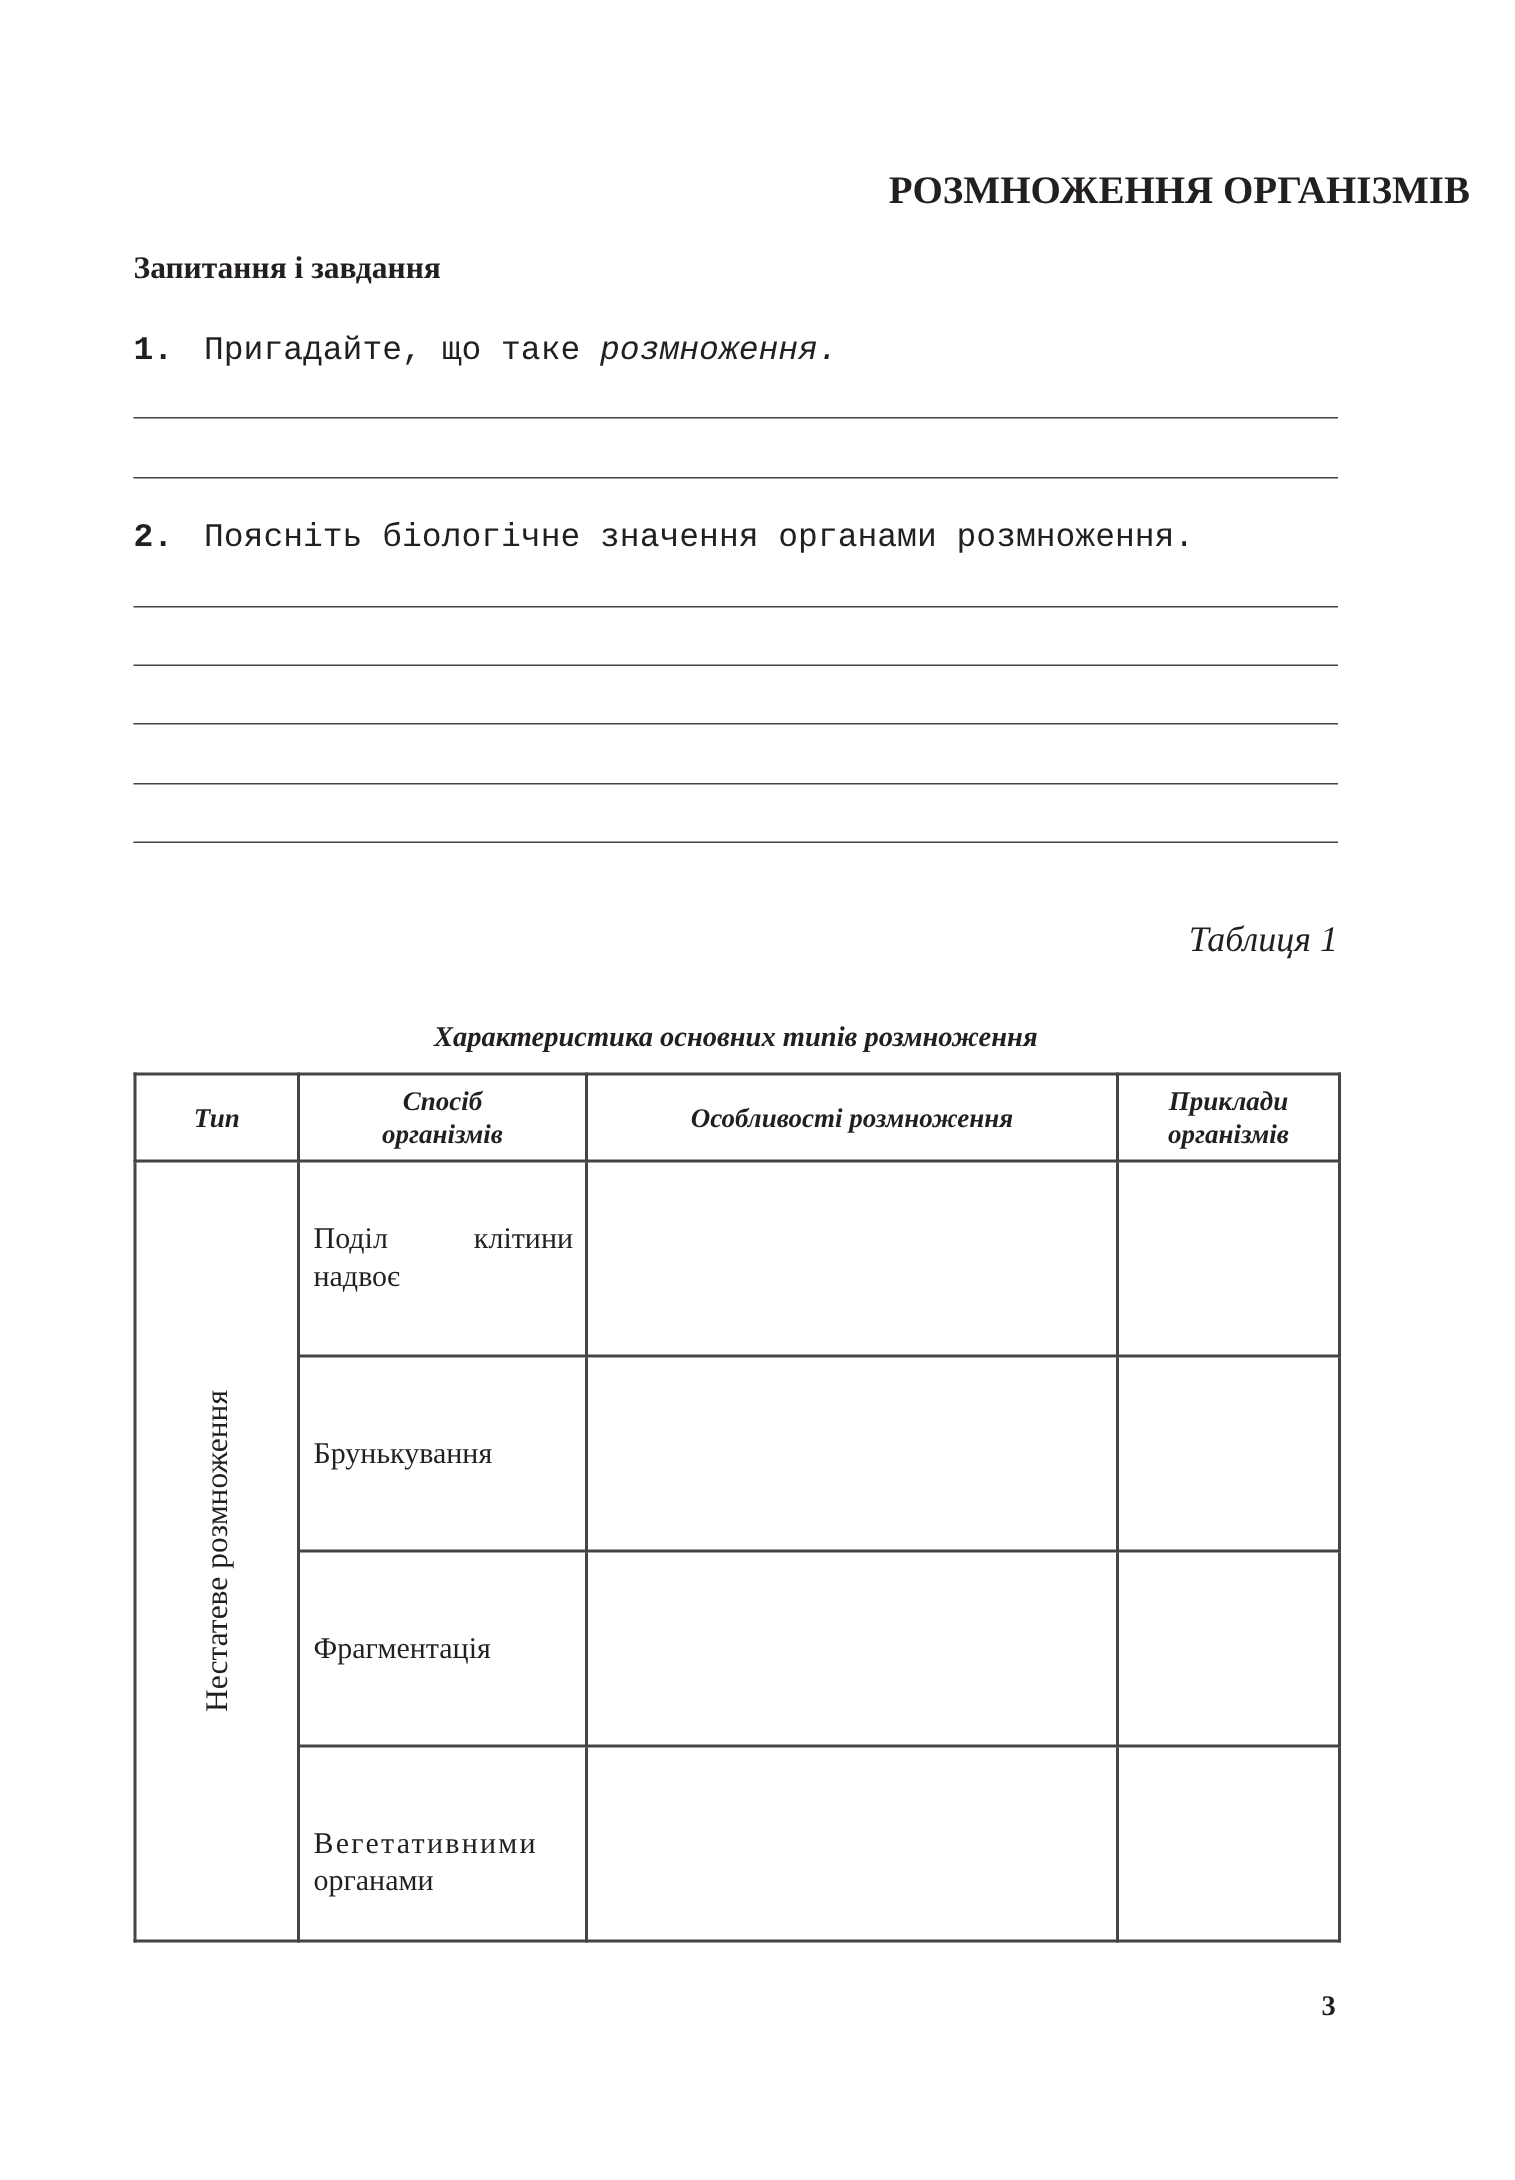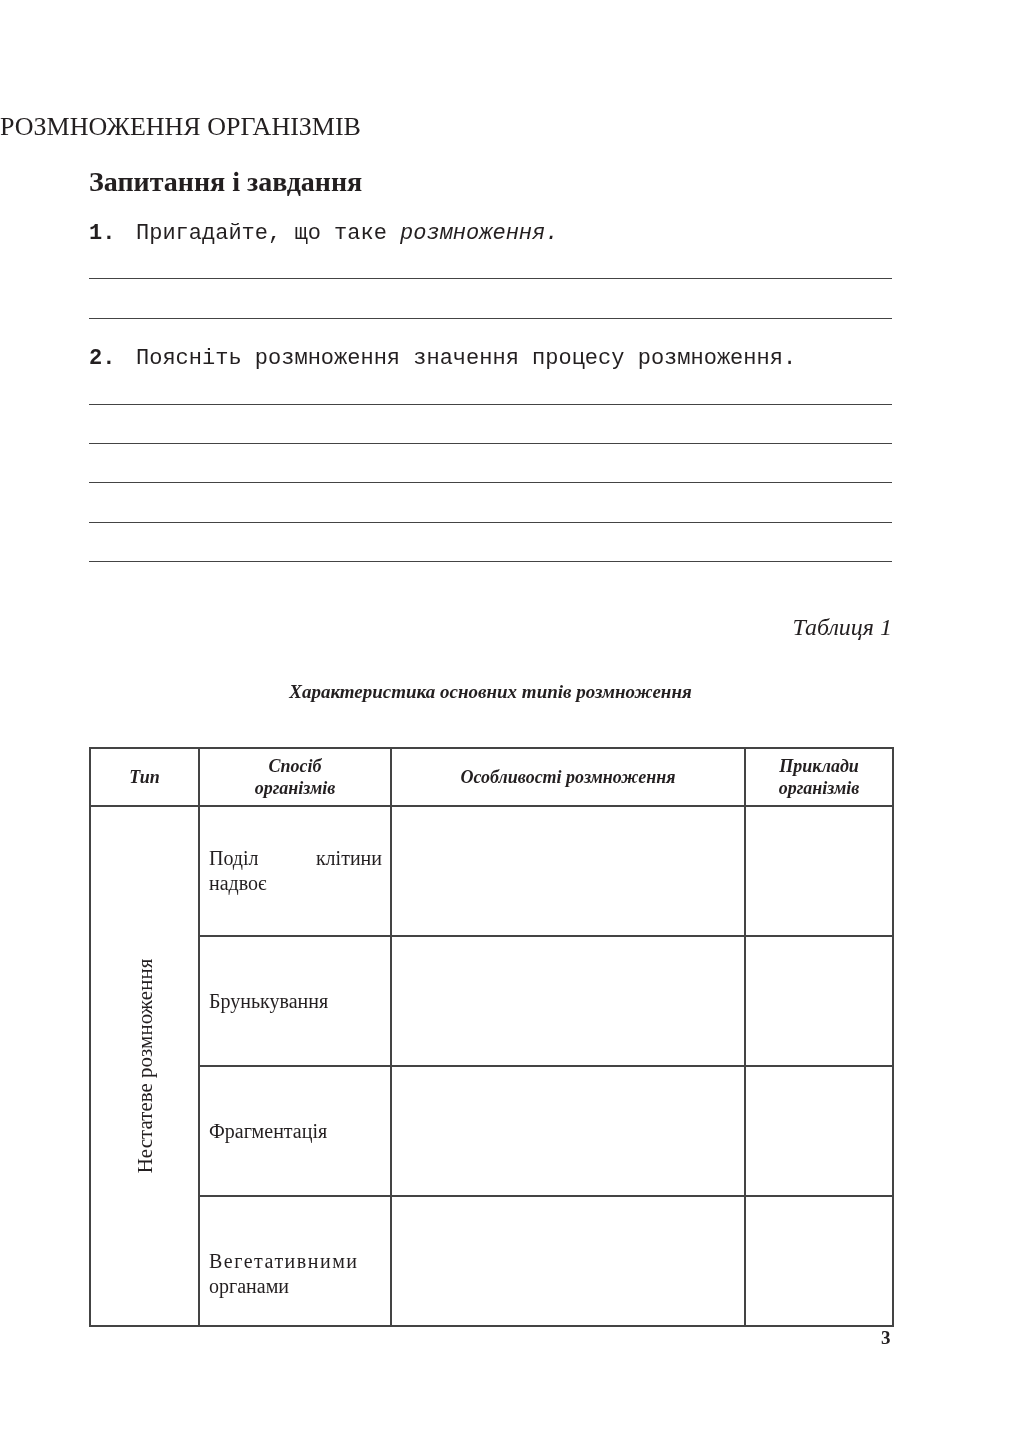--- a/index.html
+++ b/index.html
@@ -1,25 +1,25 @@
 <!DOCTYPE html>
 <html><head>
 <meta charset="utf-8">
 <style>
   html, body { margin:0; padding:0; background:#fff; }
   body { width:1010px; height:1453px; position:relative; color:#231f20; font-family:"Liberation Serif","DejaVu Serif",serif; overflow:hidden; }
-  .title { position:absolute; left:0; width:980px; top:112px; text-align:left; font-size:26px; font-weight:normal; letter-spacing:0px; }
-  .subhead { position:absolute; left:89px; top:166px; font-size:28px; font-weight:bold; }
+  .title { position:absolute; left:0; width:980px; top:112px; text-align:right; font-size:26px; font-weight:bold; letter-spacing:0px; }
+  .subhead { position:absolute; left:89px; top:166px; font-size:21px; font-weight:bold; }
   .q { position:absolute; left:89px; font-size:22px; line-height:29px; width:803px;font-family:Liberation Mono, monospace; }
   .q .num { font-weight:bold; display:inline-block; width:47px; }
   .q i { font-style:italic; }
   .line { position:absolute; left:89px; width:803px; height:0; border-top:1.5px solid #444; }
   .tab-label { position:absolute; right:118px; top:614px; font-size:24px; font-style:italic; }
   .tab-caption { position:absolute; left:89px; width:803px; top:681px; text-align:center; font-size:19px; font-weight:bold;font-style:italic; }
-  table.t { position:absolute; left:89px; top:747px; width:803px; border-collapse:collapse; table-layout:fixed; }
+  table.t { position:absolute; left:89px; top:715px; width:803px; border-collapse:collapse; table-layout:fixed; }
   table.t td, table.t th { border:2px solid #444; padding:0; }
   table.t th { height:56px; font-style:italic; font-weight:bold; font-size:18px; line-height:22px; text-align:center; }
   table.t td.m { height:128px; font-size:20px; line-height:25px; padding:0 8px 0 9px; vertical-align:middle; }
   td.m .just { text-align:justify; text-align-last:justify; }
   td.m .spaced { letter-spacing:1.5px;margin-top:26px; }
   td.type { position:relative; }
   .vert { position:absolute; left:50%; top:50%; transform:translate(-50%,-50%) rotate(-90deg); white-space:nowrap; font-size:21px; }
   .pagenum { position:absolute; left:881px; top:1327px; font-size:19px; font-weight:bold; }
 </style>
 </head>
@@ -28,21 +28,21 @@
 <div class="title">РОЗМНОЖЕННЯ ОРГАНІЗМІВ</div>
 <div class="subhead">Запитання і завдання</div>
 
 <div class="q" style="top:219px;">
   <span class="num">1.</span><span>Пригадайте, що таке </span><i>розмноження.</i>
 </div>
 <div class="line" style="top:278px;"></div>
 <div class="line" style="top:318px;"></div>
 
 <div class="q" style="top:344px;">
-  <span class="num">2.</span><span>Поясніть розмноження значення процесу розмноження.</span>
+  <span class="num">2.</span><span>Поясніть біологічне значення органами розмноження.</span>
 </div>
 <div class="line" style="top:404px;"></div>
 <div class="line" style="top:443px;"></div>
 <div class="line" style="top:482px;"></div>
 <div class="line" style="top:522px;"></div>
 <div class="line" style="top:561px;"></div>
 
 <div class="q" style="top:588px;">
 </div>
 

